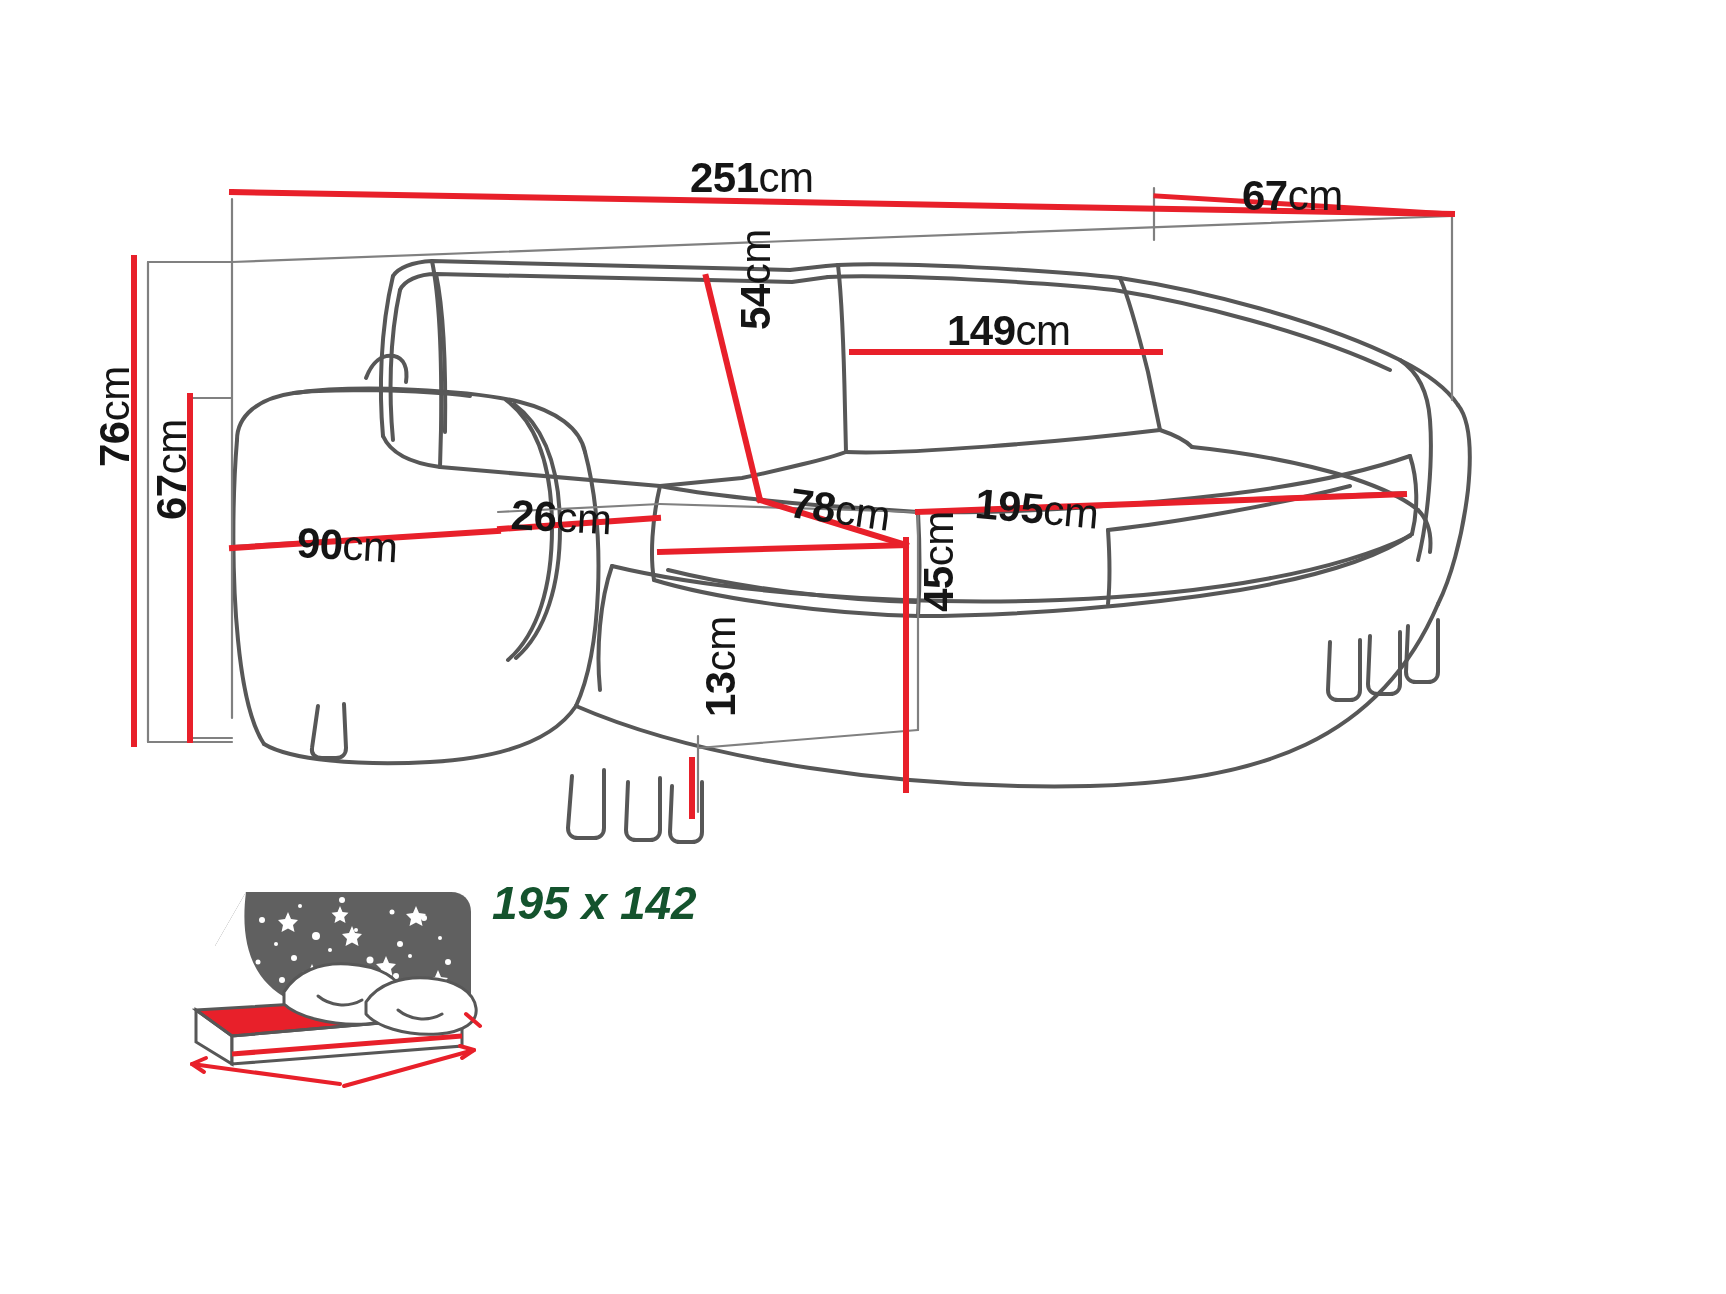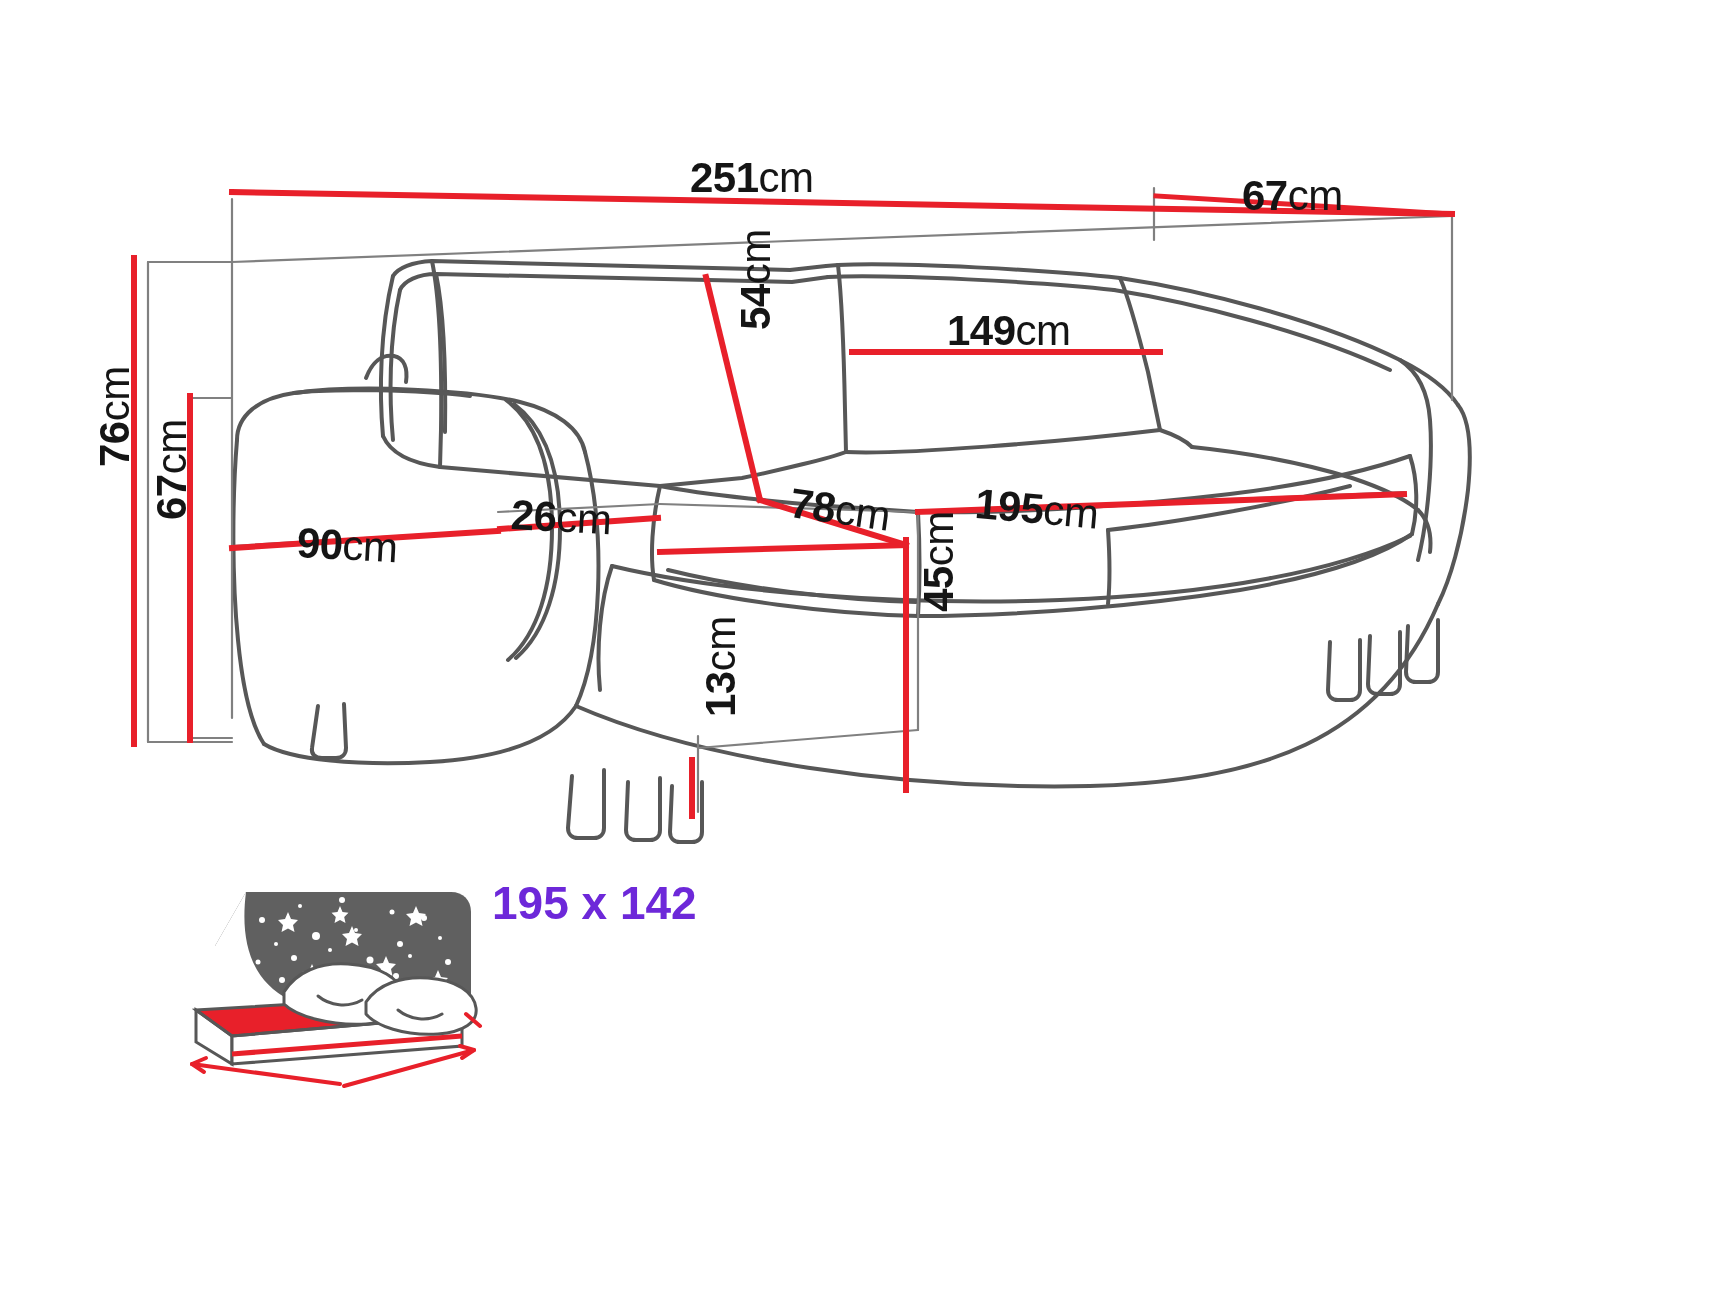--- a/index.html
+++ b/index.html
@@ -18,25 +18,26 @@
     color:#151515;
     white-space:nowrap;
     line-height:1;
     letter-spacing:-0.5px;
   }
   .dimlabel .num{font-weight:bold;}
   .dimlabel .unit{font-weight:normal;}
 
   .mattress-label{
     position:absolute;
-    color:#6d28d9;
+    color:#14532d;
     font-weight:bold;
     white-space:nowrap;
     line-height:1;
     letter-spacing:0px;
+    font-style:italic;
   }
 </style>
 </head>
 <body>
 
 <div id="stage">
 
   <svg class="layer" viewBox="0 0 1726 1294" preserveAspectRatio="none" aria-hidden="true">
     <g fill="none" stroke="#575757" stroke-width="4" stroke-linecap="round" stroke-linejoin="round">
 

